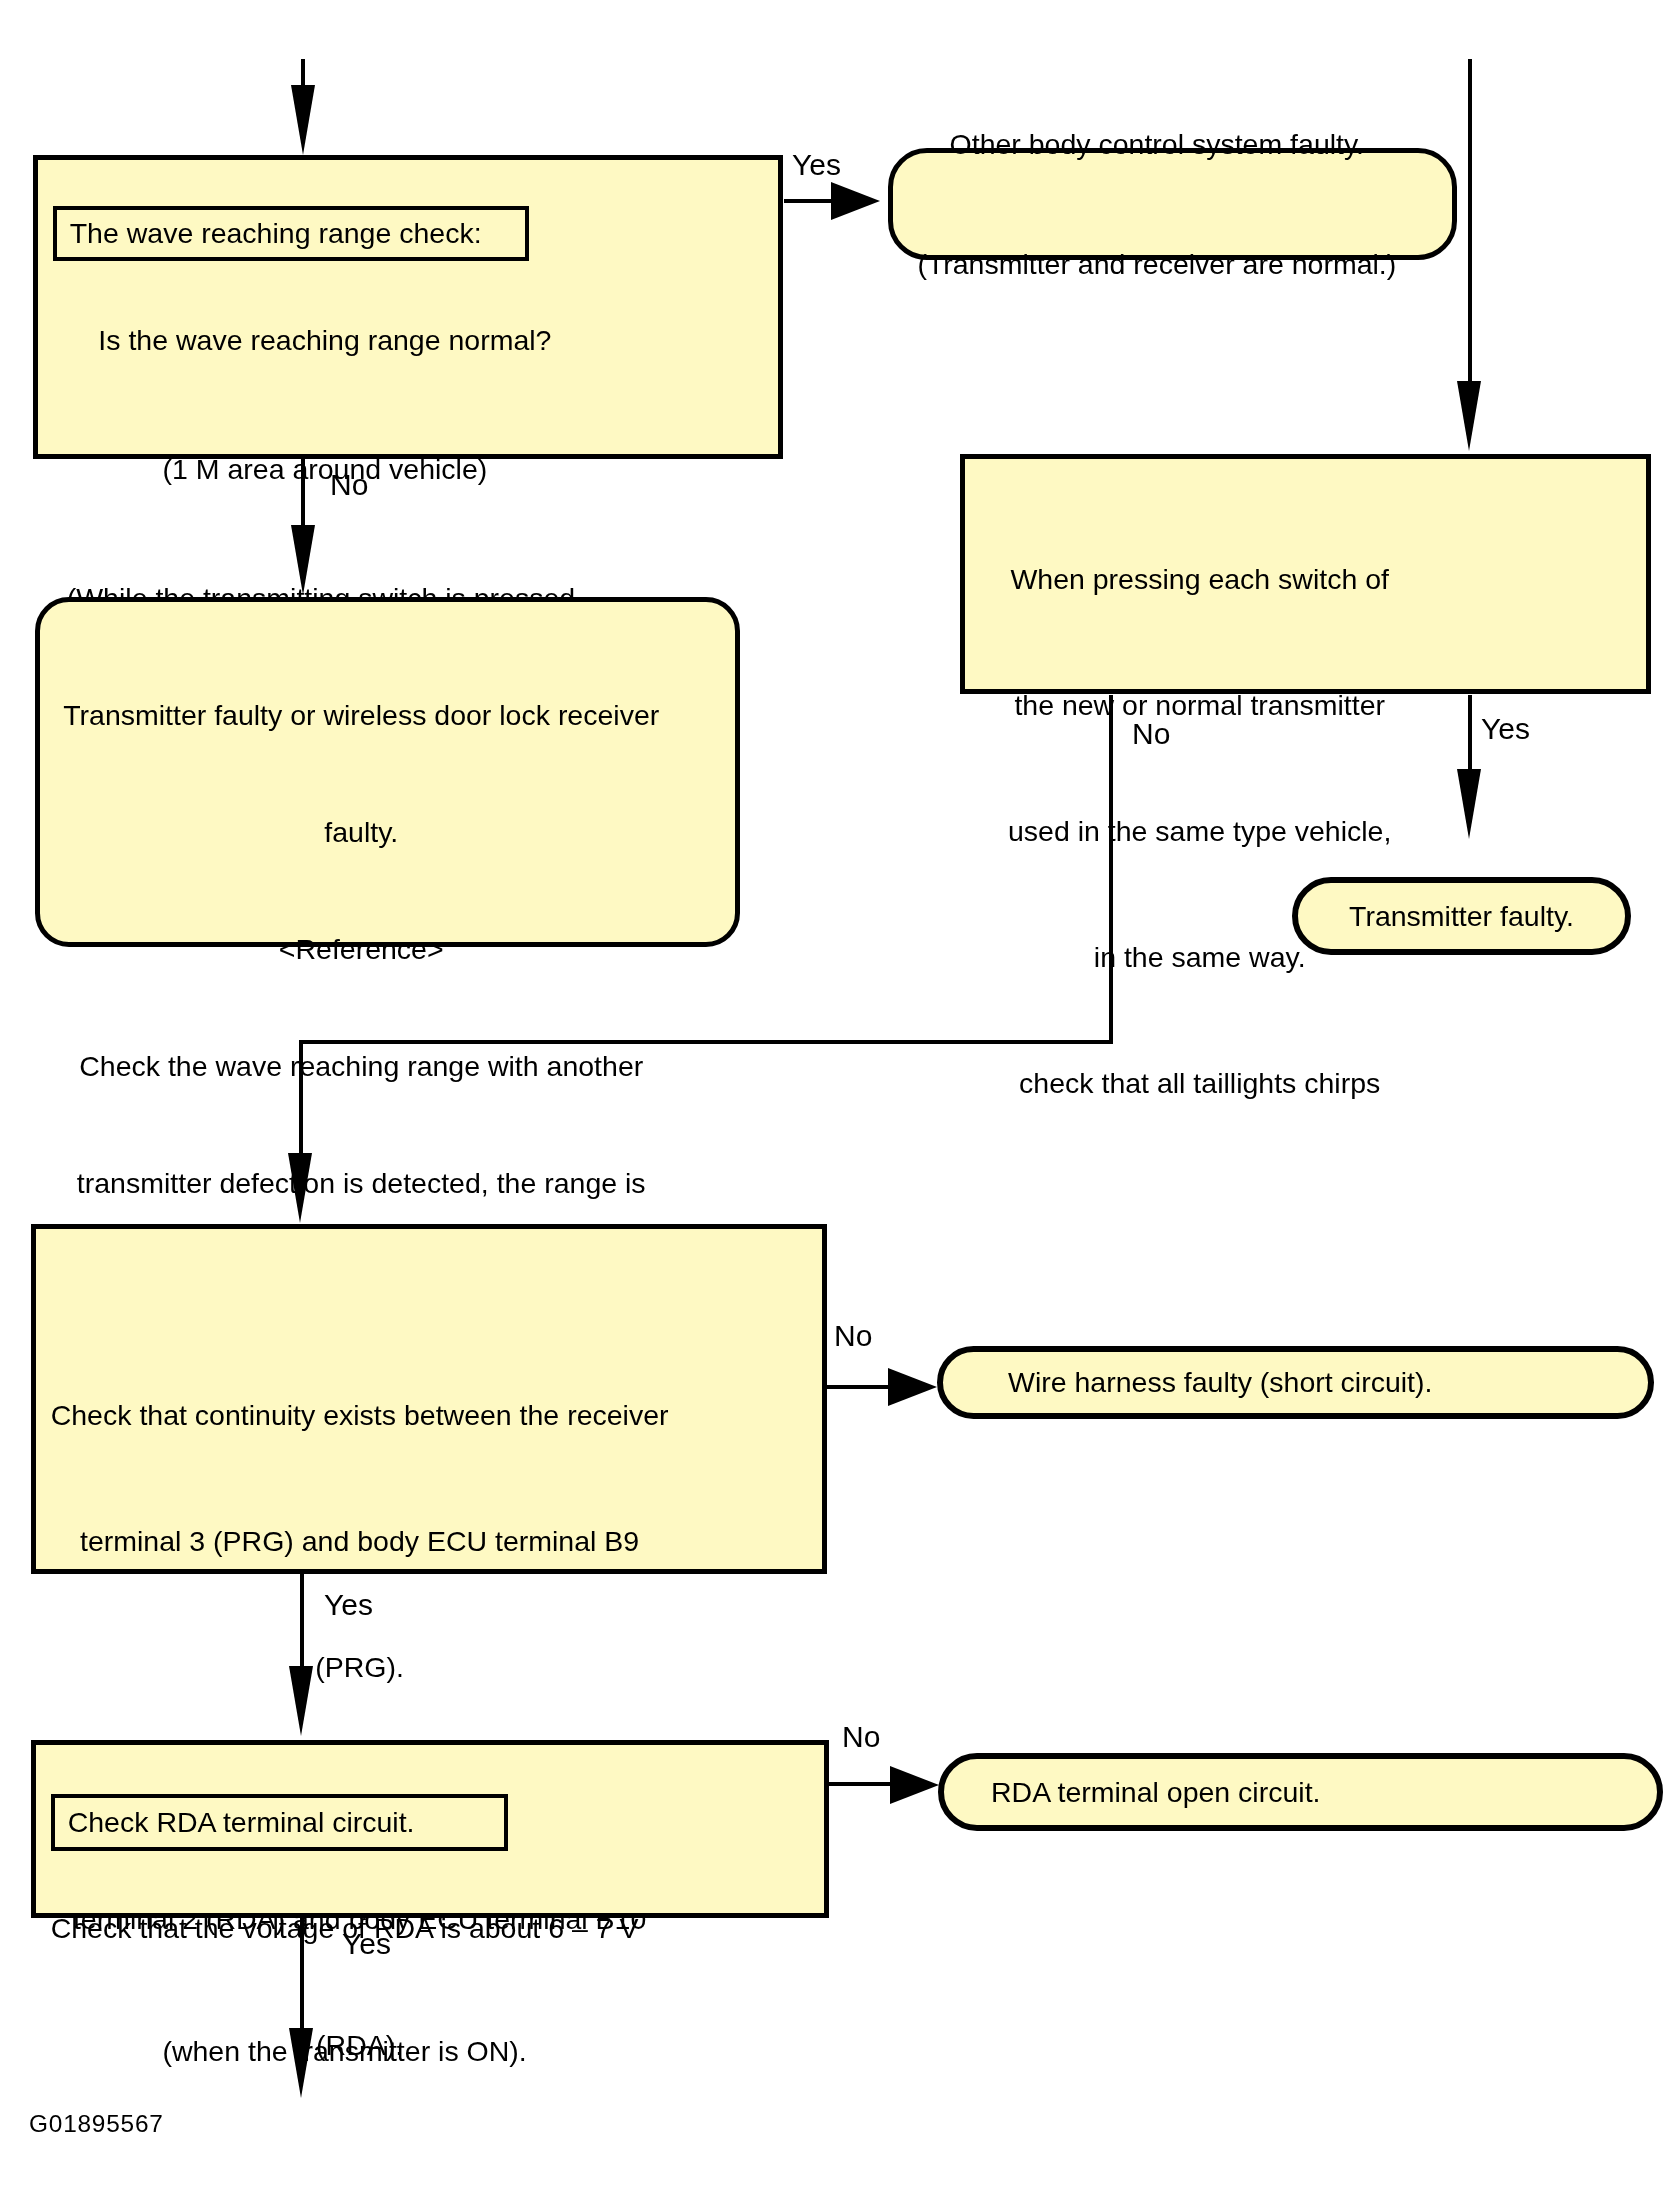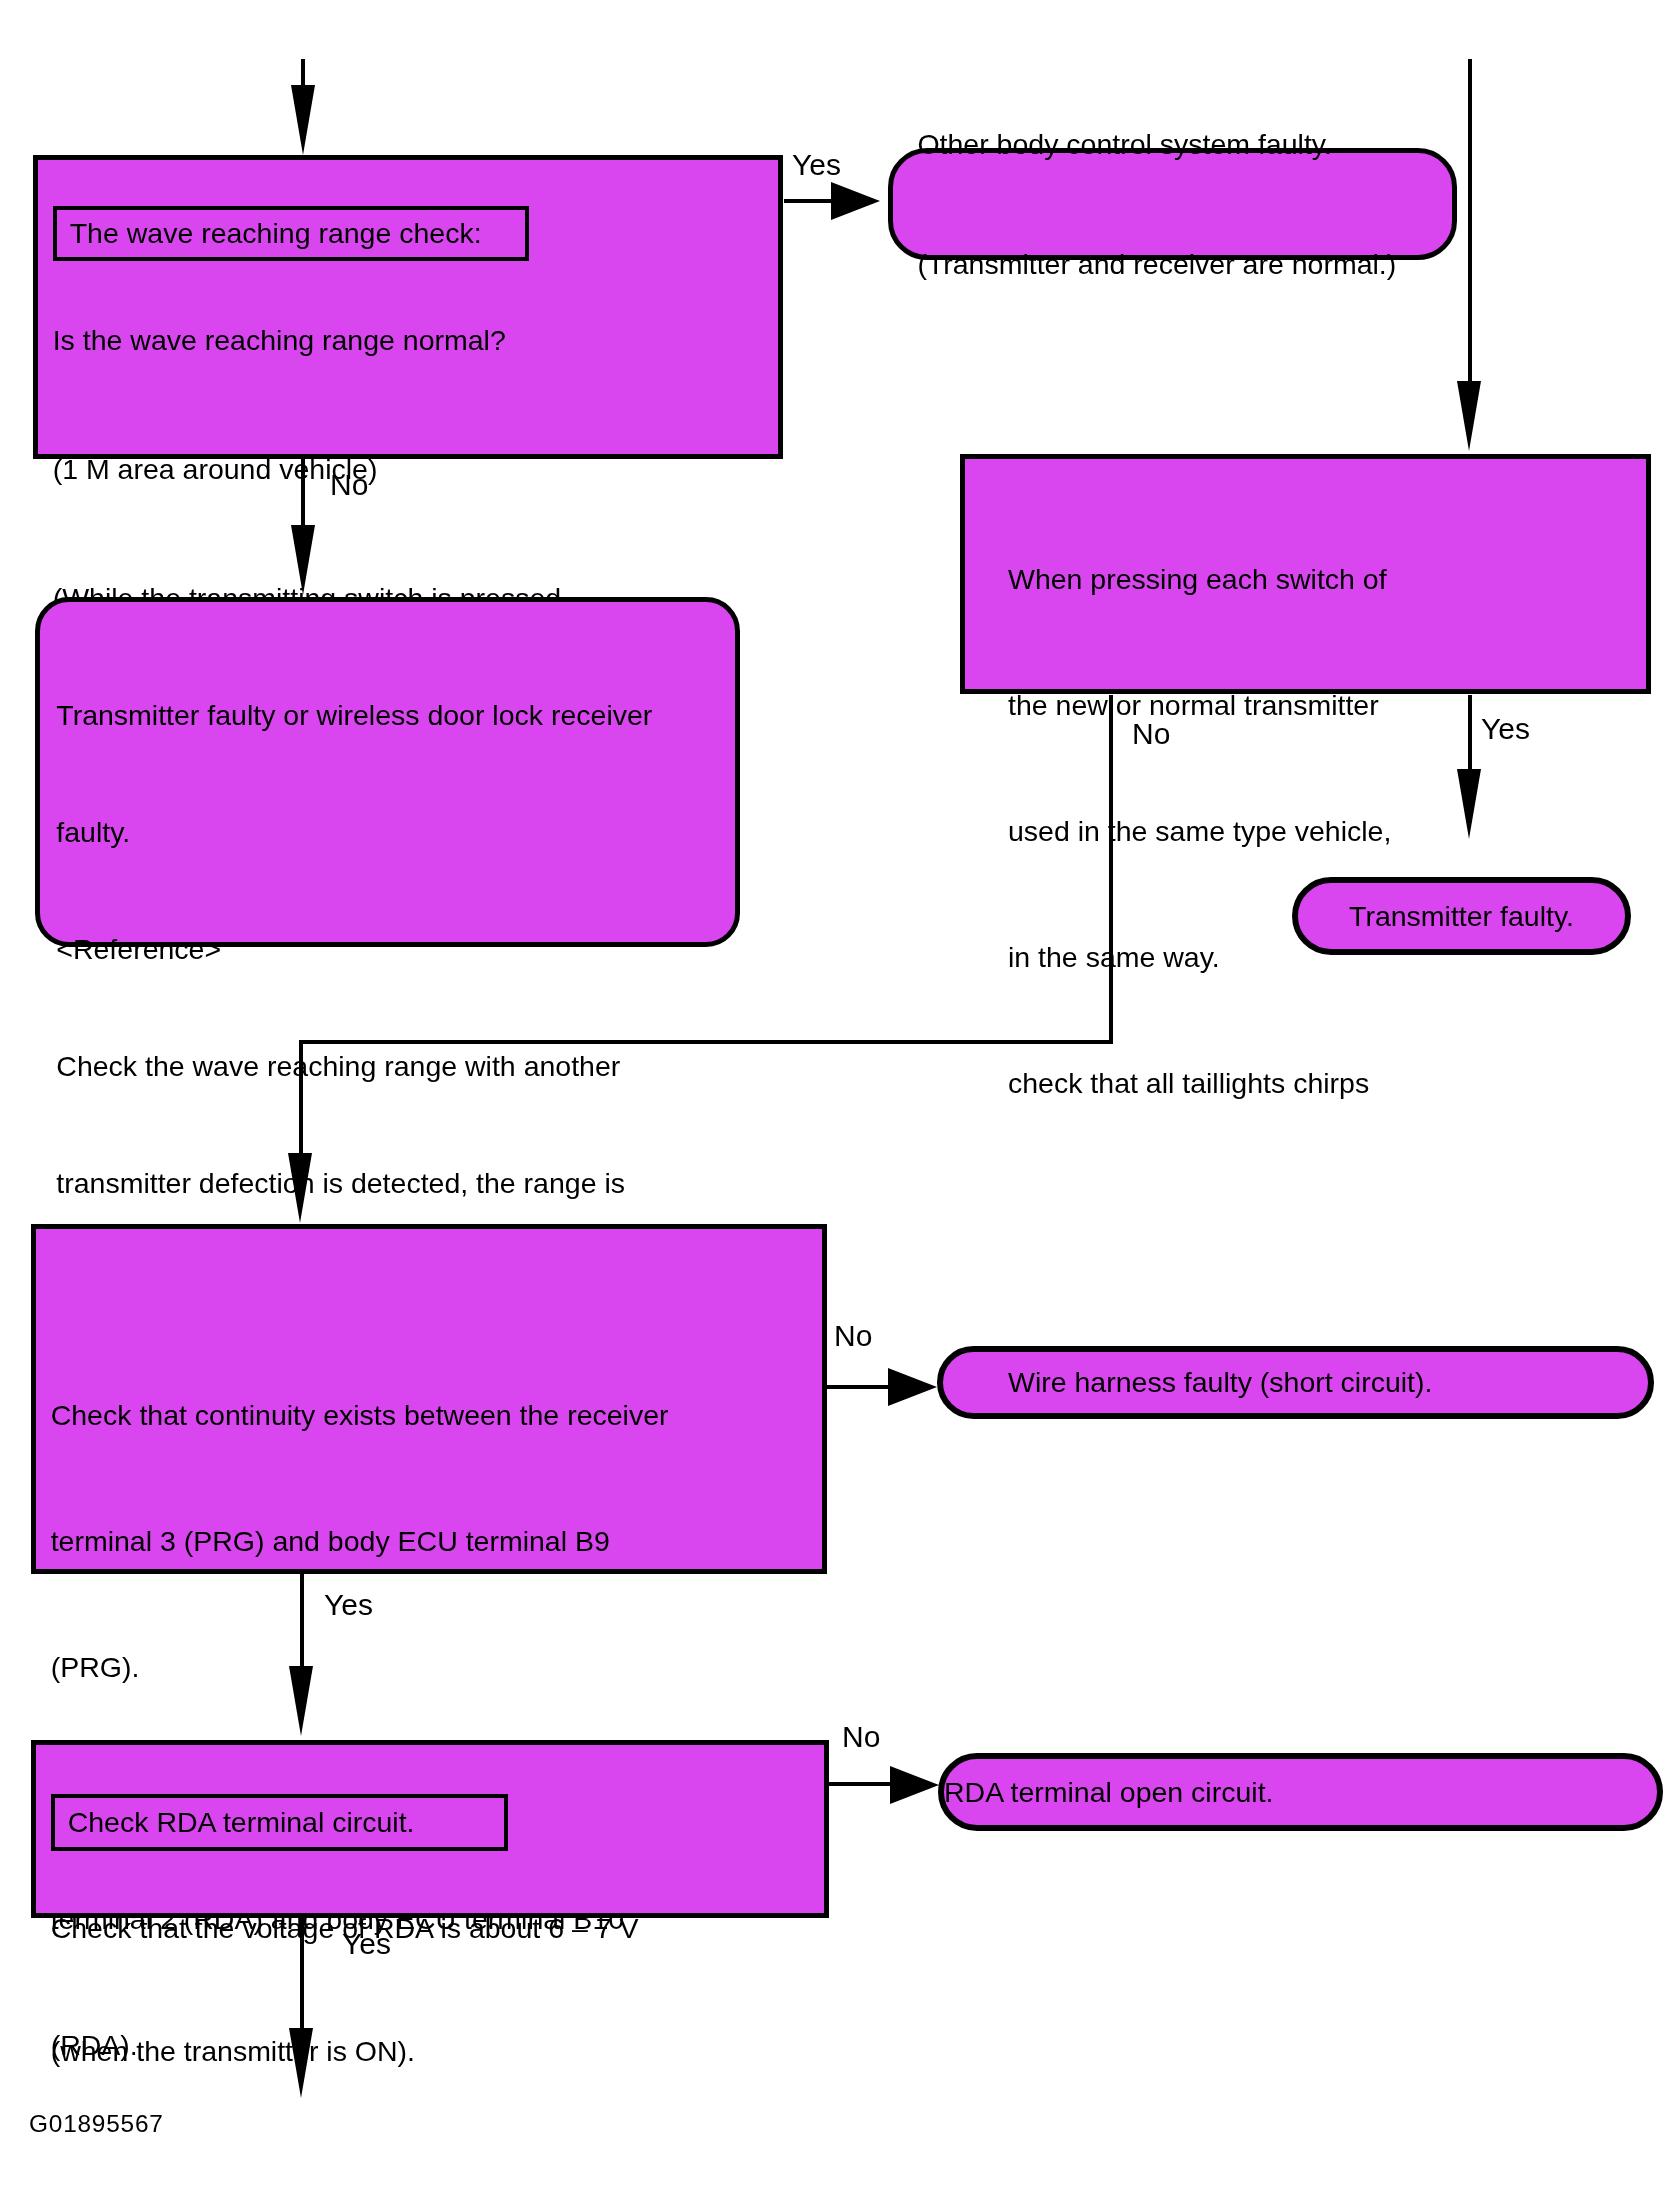--- a/index.html
+++ b/index.html
@@ -1,19 +1,19 @@
 <!DOCTYPE html>
 <html style="font-size:13px"><head>
 <meta charset="utf-8">
 <style>
   html,body { margin:0; padding:0; background:#ffffff; }
   body { width:1678px; height:2194px; font-family:"Liberation Sans", sans-serif; color:#000; }
   .canvas { position:relative; width:1678px; height:2194px; background:#fff; overflow:hidden; }
 
-  .node { position:absolute; background:#d946ef; border:5.7px solid #000; box-sizing:border-box; }
+  .node { position:absolute; background:#fef9c3; border:5.7px solid #000; box-sizing:border-box;text-align:center; }
   .rounded { border-radius:34px; }
   .stadium { border:6.5px solid #000; border-radius:41px; display:flex; align-items:center; }
 
   .inner-title { position:absolute; border:4.1px solid #000; box-sizing:border-box;
                  display:flex; align-items:center; padding:0 13px; font-size:28.5px;margin-top:36px; }
 
   .body-text { position:absolute; font-size:28.5px; white-space:pre; }
   .body-text > div { white-space:pre; }
 
   .stadium-text { font-size:28.5px; }
@@ -134,21 +134,21 @@
       <div>Check that the voltage of RDA is about 6 – 7 V</div>
       <div>(when the transmitter is ON).</div>
     </div>
   </div>
 
   <div class="edge-label" style="left:842px; top:1720px;">No</div>
   <div class="hline" style="left:829px; top:1782px; width:64px;"></div>
   <div class="arrow-right" style="left:890px; top:1766px;"></div>
 
   <div class="node stadium" style="left:938px; top:1753px; width:725px; height:78px;">
-    <div class="stadium-text" style="">RDA terminal open circuit.</div>
+    <div class="stadium-text" style="padding-left:47px;">RDA terminal open circuit.</div>
   </div>
 
   <div class="edge-label" style="left:342px; top:1927px;">Yes</div>
   <div class="vline" style="left:300px; top:1918px; height:114px;"></div>
   <div class="arrow-down" style="left:289px; top:2028px;"></div>
 
   <div class="fig-code" style="left:29px; top:2110px;">G01895567</div>
 
 </div>
 

